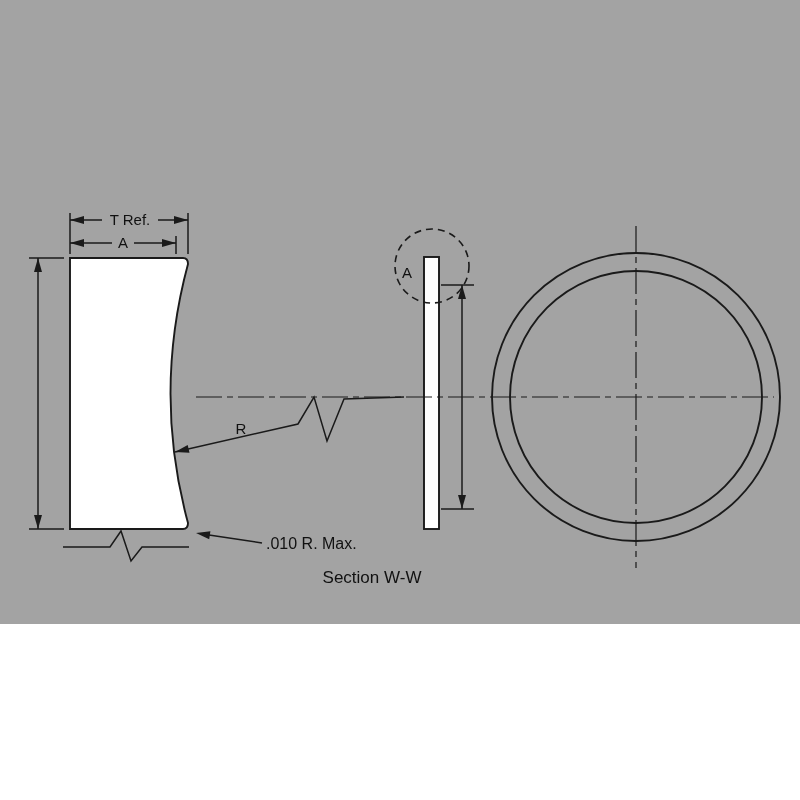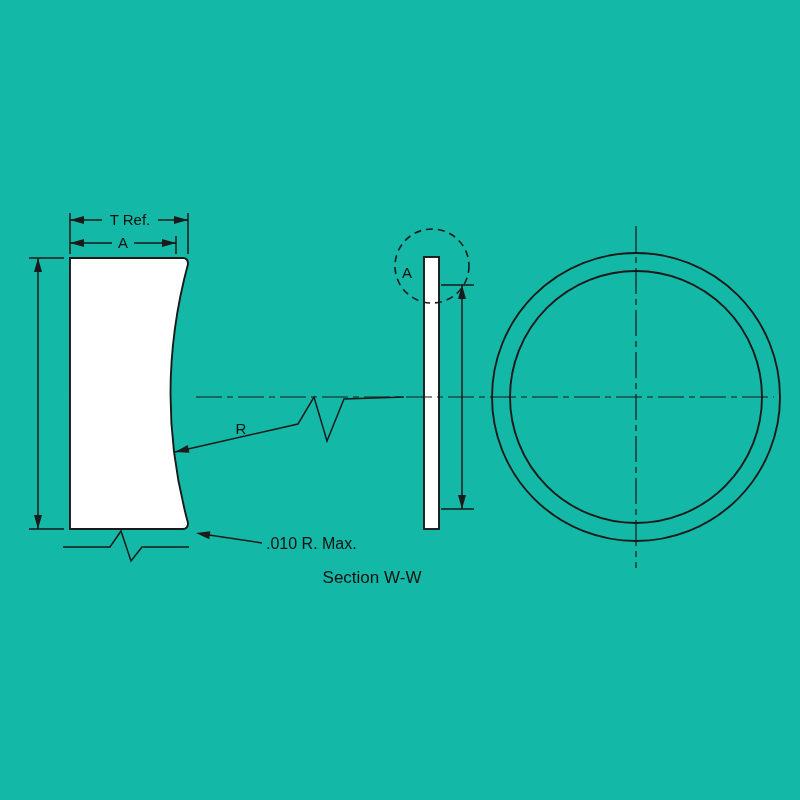--- a/index.html
+++ b/index.html
@@ -1,16 +1,16 @@
 <!DOCTYPE html>
 <html><head>
 <meta charset="utf-8">
 <style>
   html,body{margin:0;padding:0;background:#ffffff;}
-  .canvas{width:800px;height:800px;background:#14b8a6;position:relative;overflow:hidden;}
+  .canvas{width:800px;height:624px;background:#a3a3a3;position:relative;overflow:hidden;}
   svg{display:block;}
   .ln{stroke:#1a1a1a;stroke-width:1.5;fill:none;stroke-linecap:butt;}
   .thick{stroke-width:1.9;}
   .fillw{fill:#ffffff;}
   .cl{stroke:#1a1a1a;stroke-width:1.2;fill:none;stroke-dasharray:26 5 6 5;}
   .dashed{stroke-dasharray:7 5;stroke-width:1.6;}
   .arr{fill:#1a1a1a;stroke:none;}
   text{font-family:"Liberation Sans",sans-serif;fill:#111111;}
   .t15{font-size:15px;}
   .t16{font-size:16px;}

